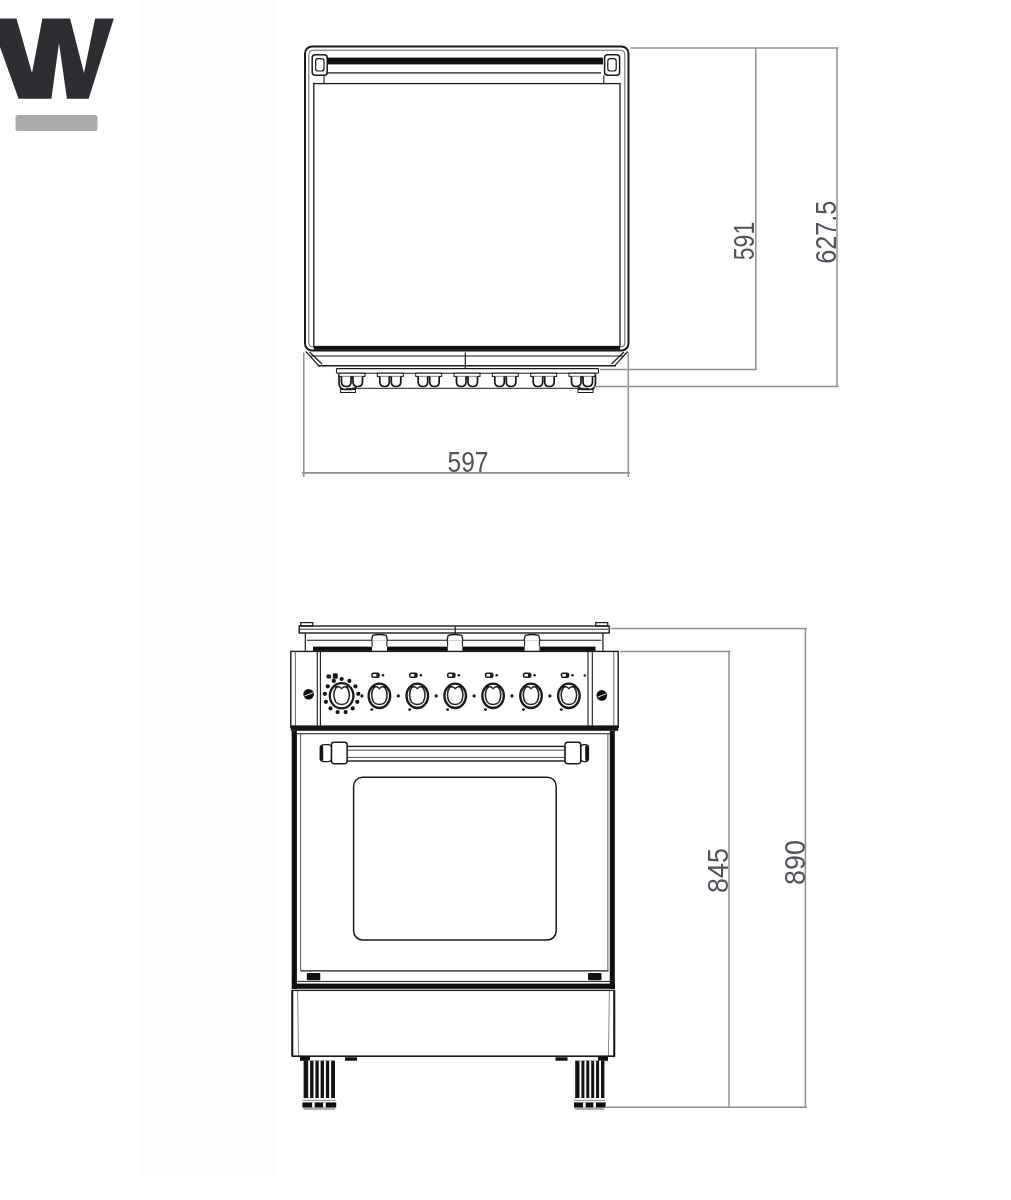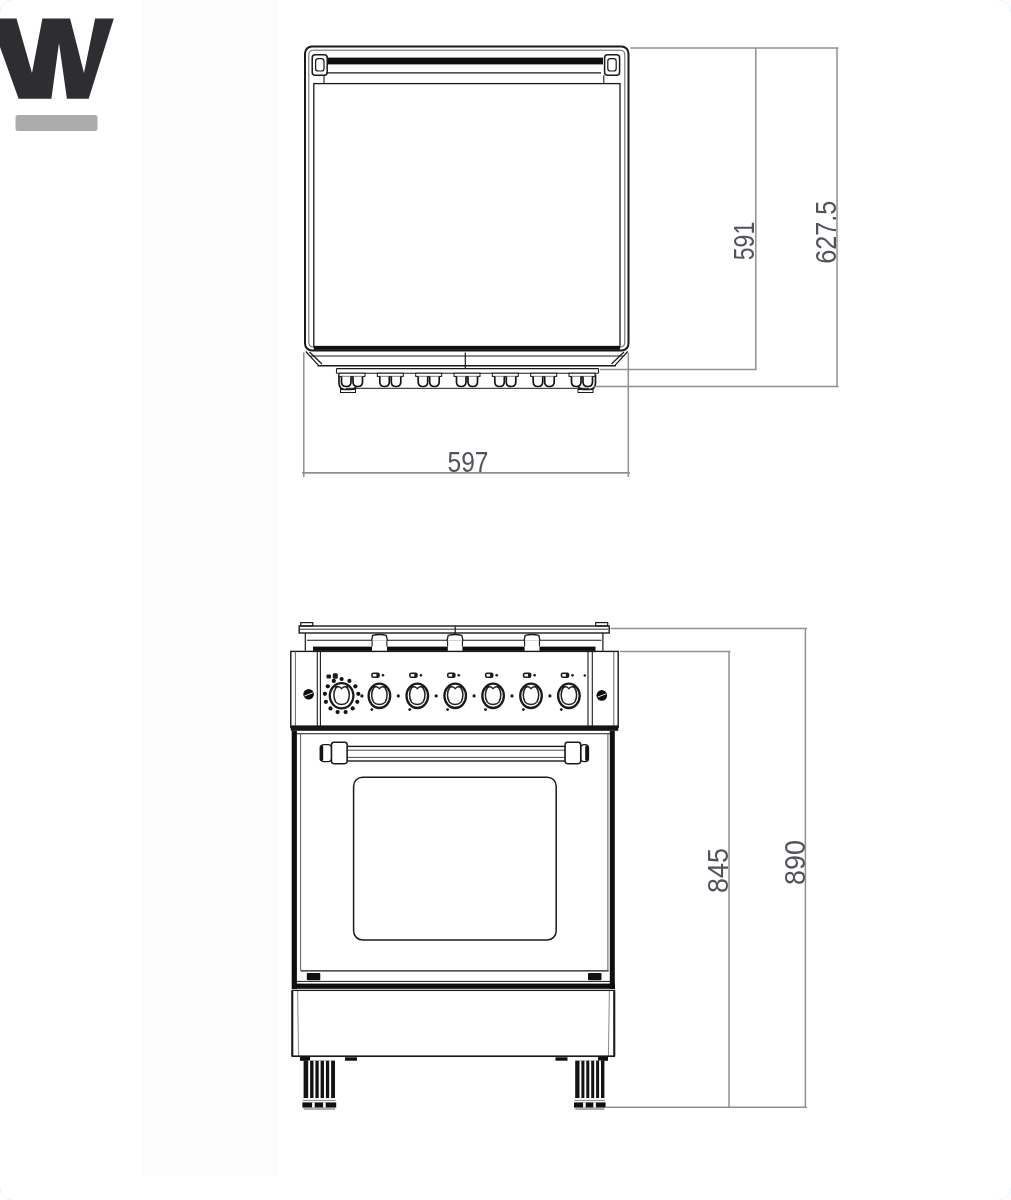--- a/index.html
+++ b/index.html
@@ -1,16 +1,16 @@
 <!DOCTYPE html>
 <html><head>
 <meta charset="utf-8">
 <style>
   html,body{margin:0;padding:0;background:#ffffff;}
-  .page{position:relative;width:1011px;height:1200px;background:#7dd3fc;overflow:hidden;border-radius:13px;}
+  .page{position:relative;width:1011px;height:1200px;background:#7dd3fc;overflow:hidden;}
   svg{display:block;}
   text{font-family:"Liberation Sans", sans-serif;}
 </style>
 </head>
 <body>
 <div class="page">
 <svg width="1011" height="1200" viewBox="0 0 1011 1200" fill="none">
 
   <rect x="0" y="0" width="1011" height="1200" fill="#ffffff"></rect>
 

